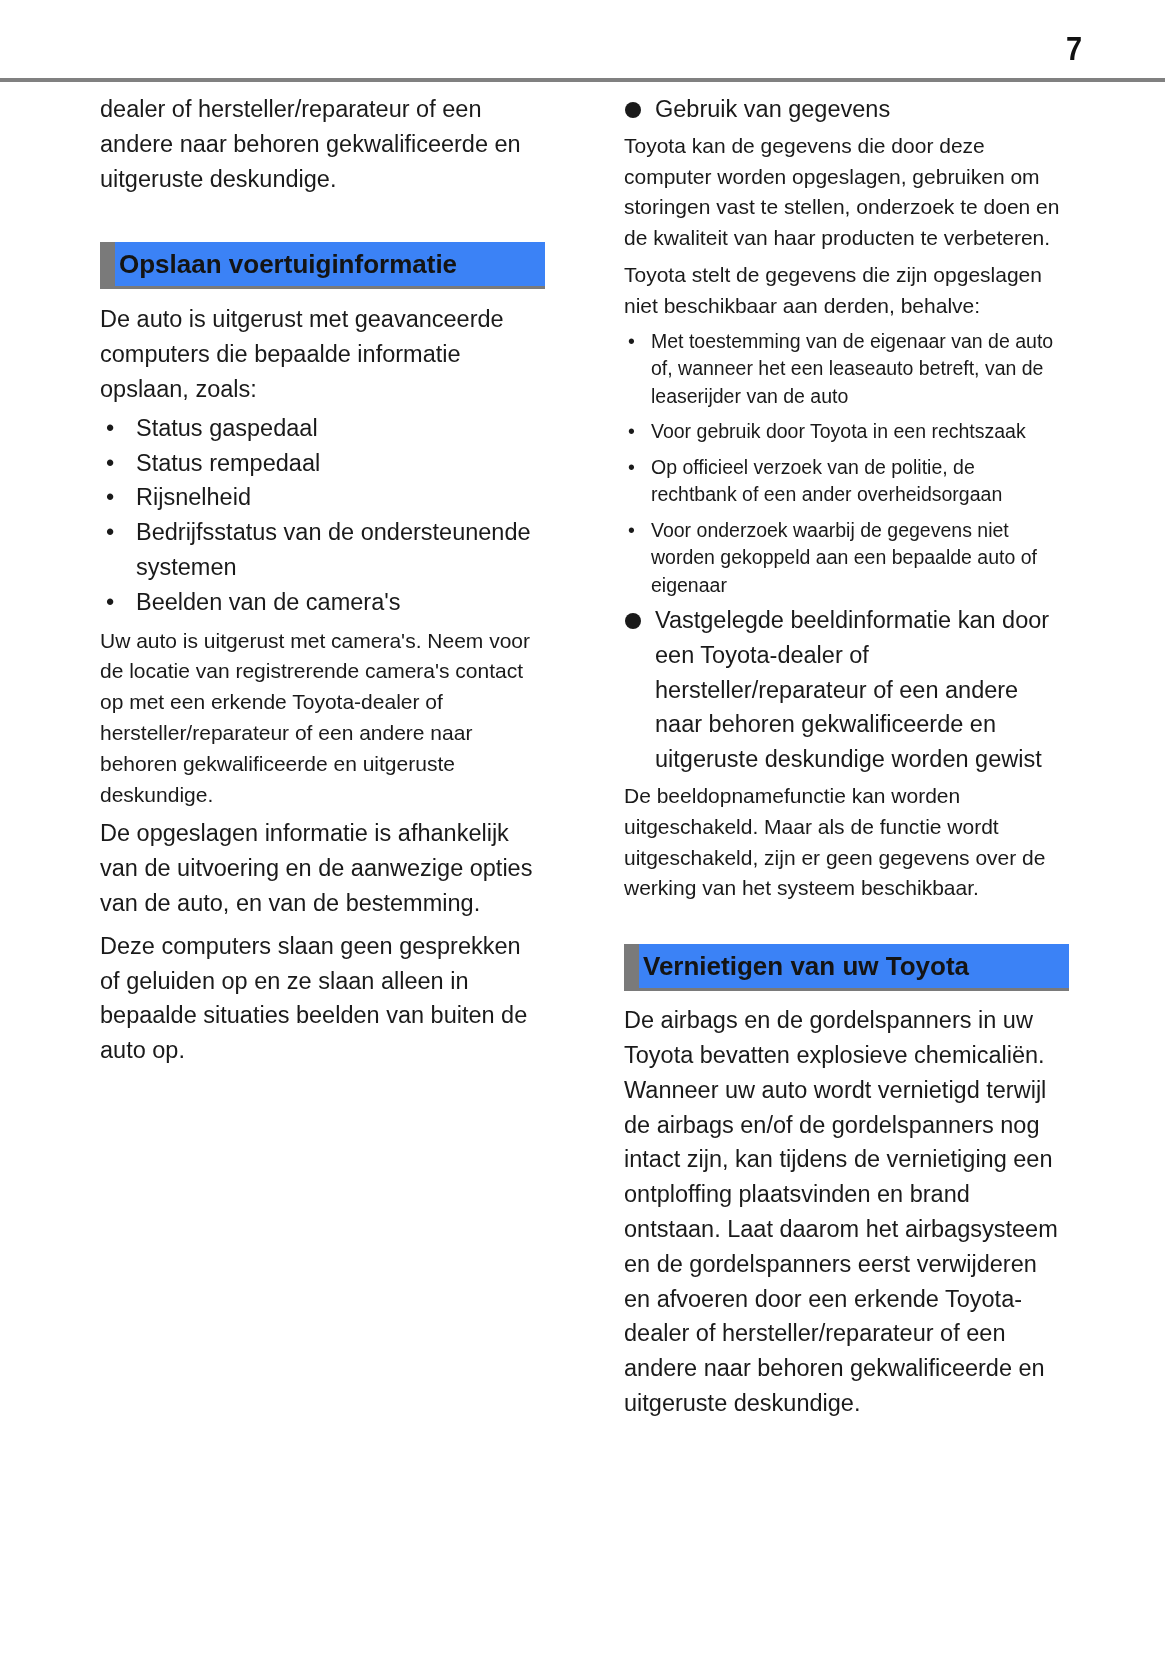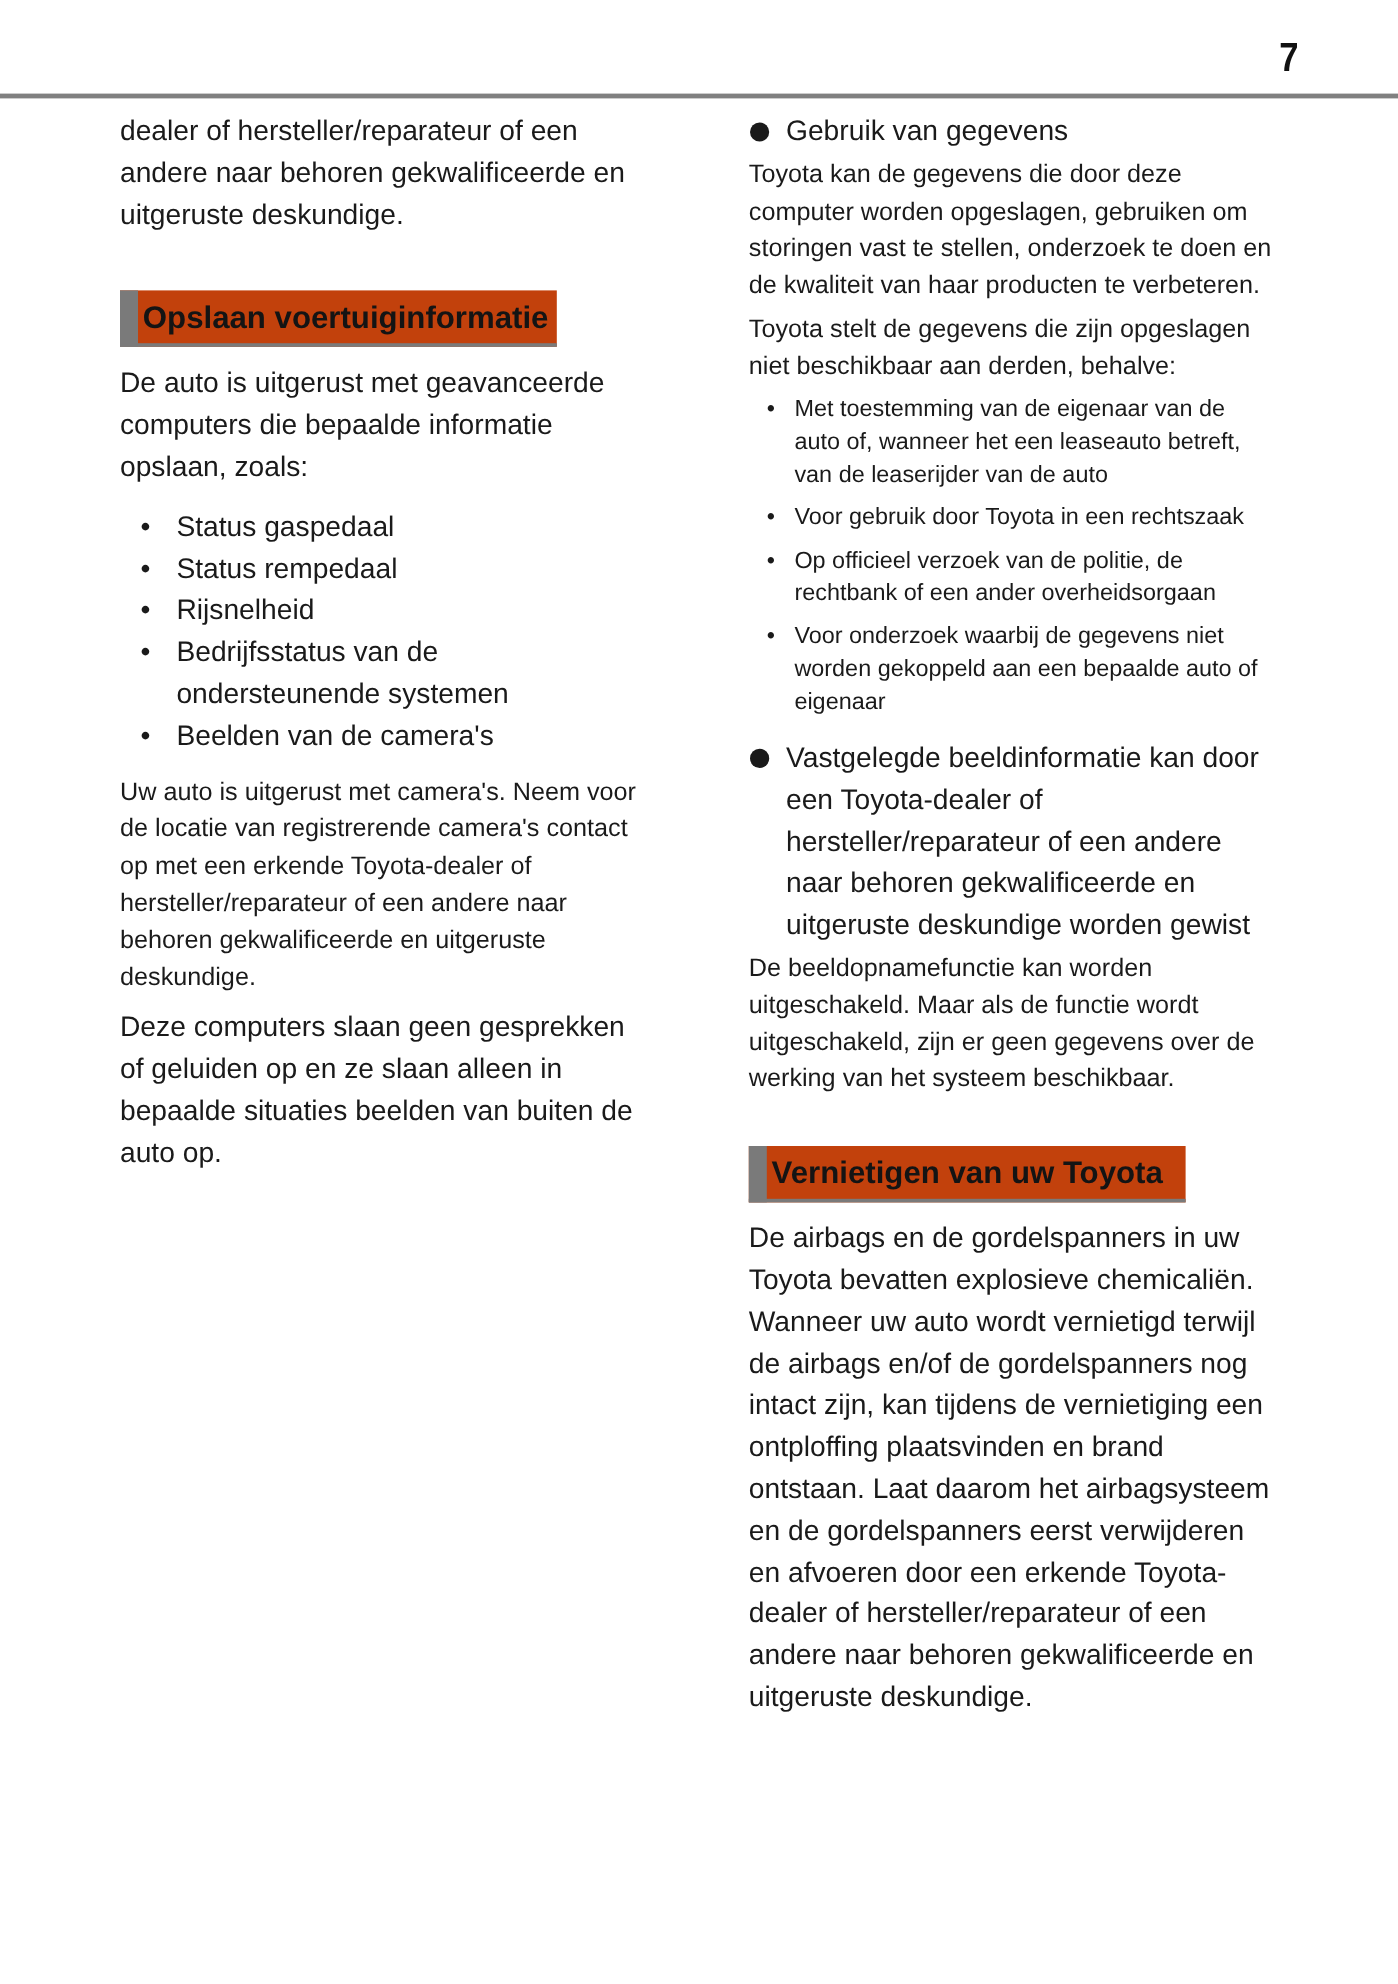--- a/index.html
+++ b/index.html
@@ -17,28 +17,28 @@
     position: absolute; top: 78px; left: 0; width: 1165px; height: 4px; background: #808080;
   }
   .col { position: absolute; top: 92px; width: 445px; }
   .col-left { left: 100px; }
   .col-right { left: 624px; }
 
   .lg { font-size: 23.5px; line-height: 34.8px; margin: 0; }
   .sm { font-size: 21px; line-height: 30.8px; margin: 0; }
 
   .section-head {
-    background: #c2410c; border-left: 15px solid #7a7a7a;
+    background: #3b82f6; border-left: 15px solid #7a7a7a;
     border-bottom: 3px solid #7a7a7a; height: 47px; box-sizing: border-box;
     display: flex; align-items: center; padding-left: 4px;
-    width: 364px; margin-left: 0;
+    width: 445px; margin-left: 0;
   }
   .section-head span { font-weight: bold; font-size: 26px; color: #141414; }
 
-  ul.dot-list { list-style: none; margin: 15px; padding: 0; }
+  ul.dot-list { list-style: none; margin: 4px; padding: 0; }
   ul.dot-list li { position: relative; padding-left: 32px; }
   ul.dot-list li::before {
     content: "\2022"; position: absolute; left: 2px; top: 0;
   }
   ul.dot-list.small li { padding-left: 23px; font-size: 19.5px; line-height: 27.5px; }
   ul.dot-list.small li::before { left: 0; }
 
   .big-bullet { position: relative; padding-left: 31px; }
   .big-bullet .disc {
     position: absolute; left: 1px; top: 10px; width: 16px; height: 16px;
@@ -63,20 +63,21 @@
   <ul class="dot-list lg">
     <li>Status gaspedaal</li>
     <li>Status rempedaal</li>
     <li>Rijsnelheid</li>
     <li>Bedrijfsstatus van de ondersteunende systemen</li>
     <li>Beelden van de camera's</li>
   </ul>
 
   <p class="sm" style="margin-top:6px;">Uw auto is uitgerust met camera's. Neem voor de locatie van registrerende camera's contact op met een erkende Toyota-dealer of hersteller/reparateur of een andere naar behoren gekwalificeerde en uitgeruste deskundige.</p>
 
+  <p class="lg" style="margin-top:6px;">De opgeslagen informatie is afhankelijk van de uitvoering en de aanwezige opties van de auto, en van de bestemming.</p>
 
   <p class="lg" style="margin-top:8px;">Deze computers slaan geen gesprekken of geluiden op en ze slaan alleen in bepaalde situaties beelden van buiten de auto op.</p>
 </div>
 
 <div class="col col-right">
   <div class="big-bullet lg">
     <span class="disc"></span>
     <span>Gebruik van gegevens</span>
   </div>
 

